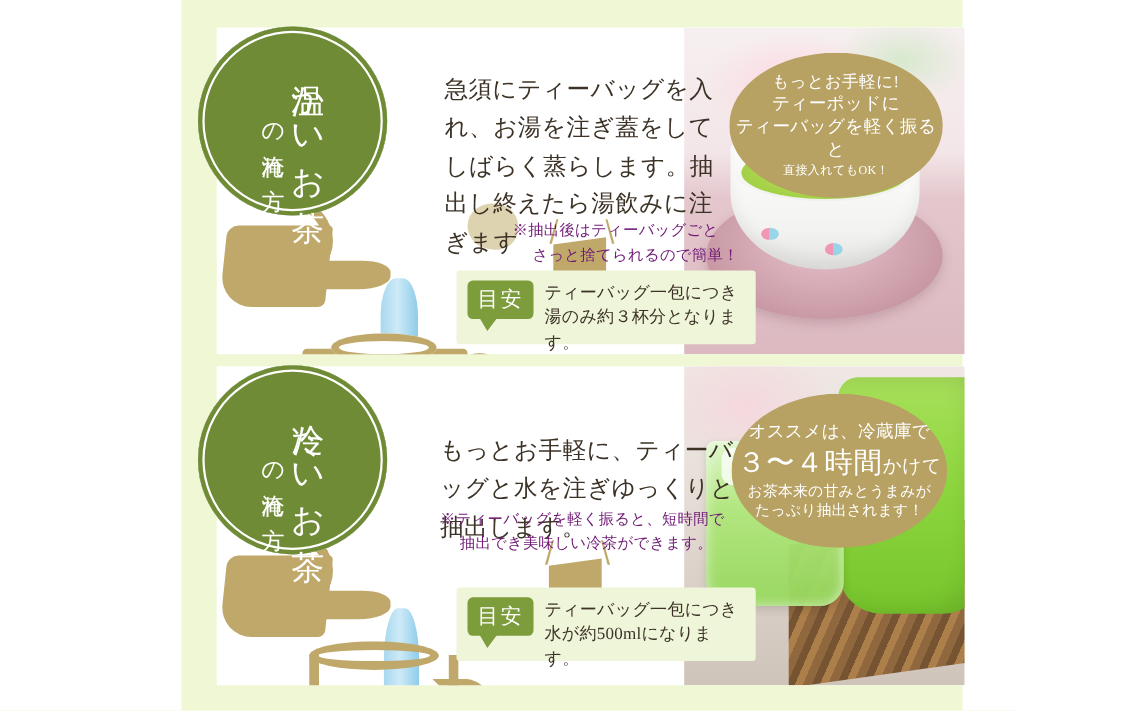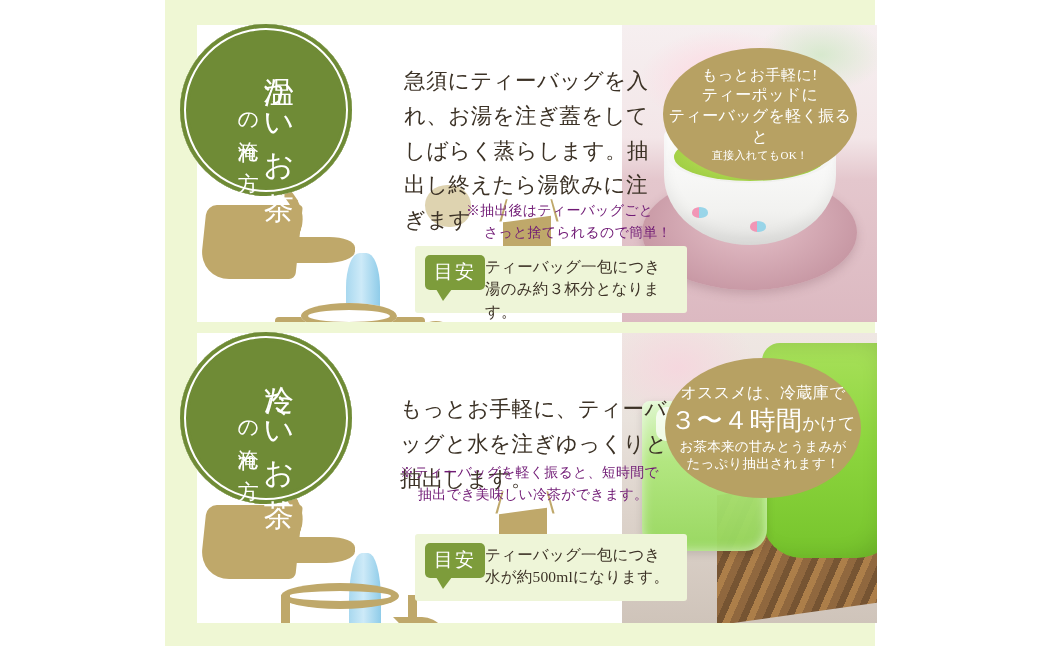--- a/index.html
+++ b/index.html
@@ -114,21 +114,21 @@
   
   .callout{
     position:absolute;background:#eef5d8;border-radius:3px;
     display:flex;align-items:flex-start;padding:9px 12px 10px 10px;
   }
   #callout-hot{left:415px;top:246px;width:250px;height:48px;}
   #callout-cold{left:415px;top:534px;width:250px;height:48px;}
   .tag{
     position:relative;flex:0 0 auto;background:#7d9c3b;border-radius:5px;
     color:#fff;font-size:19px;letter-spacing:2px;
-    padding:4px 9px 5px;white-space:nowrap;
+    padding:4px 9px 5px;margin-right:10px;white-space:nowrap;
   }
   .tag:after{
     content:"";position:absolute;left:11px;bottom:-11px;
     border-left:7px solid transparent;border-right:9px solid transparent;
     border-top:12px solid #7d9c3b;
   }
   .callout-text{
     color:#3c3226;font-size:15.5px;line-height:1.45;letter-spacing:.2px;padding-top:1px;
   }
 

